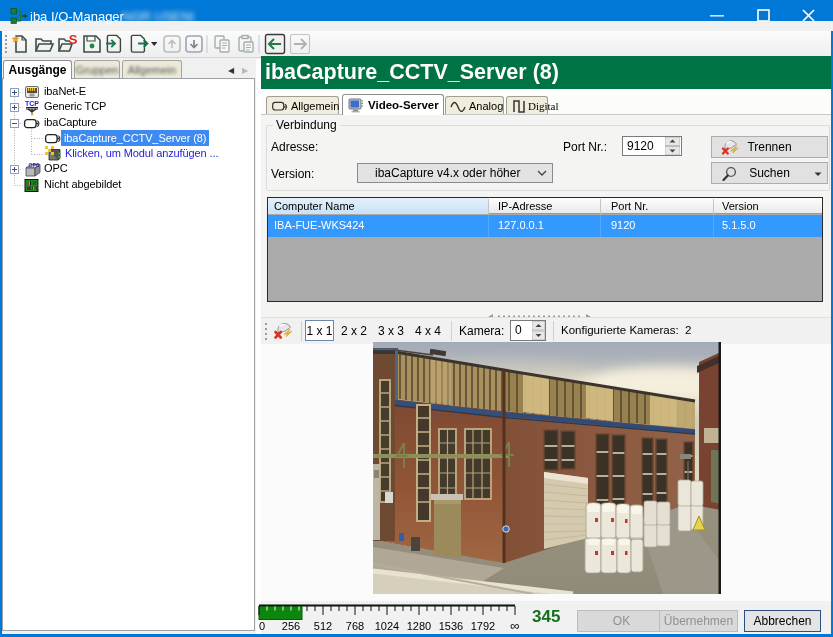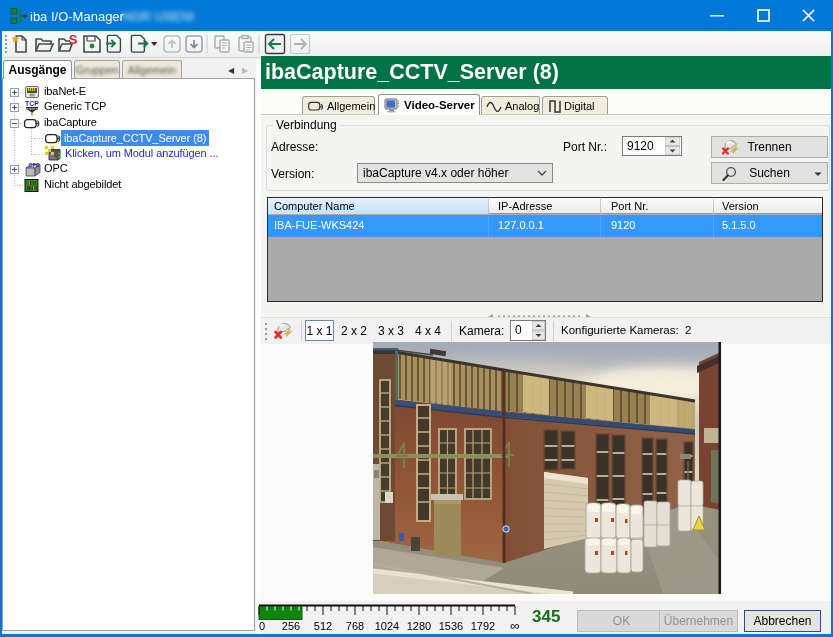--- a/index.html
+++ b/index.html
@@ -1,39 +1,39 @@
 <!DOCTYPE html>
 <html><head>
 <meta charset="utf-8">
 <style>
 * { margin:0; padding:0; box-sizing:border-box; }
 html,body { width:833px; height:637px; overflow:hidden; }
 body { font-family:"Liberation Sans", sans-serif; position:relative; background:#f0f0f0; }
 .abs { position:absolute; }
 
-#titlebar { left:0; top:0; width:833px; height:31px; background:#0078d7; color:#fff; }
+#titlebar { left:0; top:0; width:833px; height:21px; background:#0078d7; color:#fff; }
 #title-text { left:30px; top:9px; font-size:13px; color:#fff; }
 #title-blur { left:122px; top:9px; font-size:13px; color:#e4eefa; filter:blur(2.6px); }
 #border-l { left:0; top:31px; width:2px; height:604px; background:#0078d7; }
 #gapstrip { left:255px; top:59px; width:6px; height:575px; background:#fff; }
 #border-r { left:831px; top:31px; width:2px; height:604px; background:#0078d7; }
 #border-b { left:0; top:634px; width:833px; height:3px; background:#0078d7; }
 #toolbar { left:2px; top:31px; width:829px; height:27px; background:linear-gradient(#fbfbfb,#eeeeee); border-bottom:1px solid #d4d4d4; }
 
 #lpanel { left:2px; top:58px; width:254px; height:576px; background:#f0f0f0;text-decoration:underline; }
 .ltab { top:2px; height:19px; font-size:12px; text-align:center; }
 #ltab1 { left:1px; width:69px; background:#fff; border:1px solid #919191; border-bottom:none; border-radius:3px 3px 0 0; font-weight:bold; line-height:19px; z-index:3; }
 .ltab-grey { background:#ece9da; border:1px solid #a5a59a; border-bottom:none; border-radius:3px 3px 0 0; line-height:18px; color:#5a5a50; filter:blur(0px); }
 #tree { left:0; top:20px; width:253px; height:553px; background:#fff; border:1px solid #9da2a8; }
 .trow { position:absolute; left:0; height:16px; font-size:11px; letter-spacing:-0.1px; color:#000; white-space:nowrap; }
 .tsel { background:#3d8bf2; color:#fff; }
 
 #rpanel { left:261px; top:56px; width:570px; height:578px; background:#f4f4f3; }
 #greenhdr { left:0; top:0; width:570px; height:33px; background:#007345; color:#fff; font-size:21.5px; font-weight:bold; }
-.rtab { position:absolute; top:40px; height:18px; background:#f0eddd; border:1px solid #a09f93; border-bottom:none; border-radius:3px 3px 0 0; font-size:11px; color:#000; white-space:nowrap;margin-left:36px; }
+.rtab { position:absolute; top:40px; height:18px; background:#f0eddd; border:1px solid #a09f93; border-bottom:none; border-radius:3px 3px 0 0; font-size:11px; color:#000; white-space:nowrap; }
 #rcontent { left:0; top:58px; width:570px; height:487px; background:#f4f4f3; border-top:1px solid #c9c9c9; }
 #groupbox { left:5px; top:10px; width:564px; height:66px; border:1px solid #dcdcdc; border-radius:2px; }
 #bottombar { left:0; top:545px; width:570px; height:33px; background:#f1f1f1; }
 .btn { position:absolute; background:#e1e1e1; border:1px solid #adadad; font-size:12px; text-align:center; }
 .lbl { position:absolute; font-size:12px; color:#000; }
 </style>
 </head>
 <body>
 
 <div id="titlebar" class="abs">
@@ -267,41 +267,41 @@
         <rect x="5" y="11.5" width="5" height="1.5" fill="#8a8e92"></rect>
         <rect x="3.5" y="13" width="8" height="1.4" fill="#a8acb0"></rect>
       </svg>
   </div>
   <div class="rtab abs" style="left:184px;width:59px;">
       <span style="position:absolute;left:23px;top:3px">Analog</span>
     <svg style="position:absolute;left:4px;top:4px" width="20" height="11" viewBox="0 0 20 11">
         <path d="M1 6 q3.5 -9 7 0 q3.5 9 7 0" fill="none" stroke="#333" stroke-width="1.4"></path>
       </svg>
   </div>
-  <div class="rtab abs" style="left:245px;width:66px;">
+  <div class="rtab abs" style="left:245px;width:42px;font-family:Liberation Serif, serif;">
       <span style="position:absolute;left:21px;top:3px">Digital</span>
     <svg style="position:absolute;left:6px;top:3px" width="14" height="13" viewBox="0 0 14 13">
         <path d="M1 12 V1 h5 V12 h5 V1" fill="none" stroke="#333" stroke-width="1.5"></path>
       </svg>
   </div>
 
   <div id="rcontent" class="abs">
     <div id="groupbox" class="abs"></div>
     <div class="lbl" style="left:12px;top:3px;background:#f4f4f3;padding:0 3px">Verbindung</div>
     <div class="lbl" style="left:10px;top:25px">Adresse:</div>
     <div class="lbl" style="left:302px;top:25px">Port Nr.:</div>
     <div class="abs" style="left:361px;top:21px;width:60px;height:20px;background:#fff;border:1px solid #7a7a7a;font-size:12px;padding:2px 0 0 4px">9120</div>
     <svg class="abs" style="left:404px;top:22px" width="15" height="18" viewBox="0 0 15 18">
         <rect x="0" y="0" width="15" height="8.5" fill="#e7e7e7" stroke="#b0b0b0" stroke-width="0.8"></rect>
         <rect x="0" y="9.5" width="15" height="8.5" fill="#e7e7e7" stroke="#b0b0b0" stroke-width="0.8"></rect>
         <path d="M4.5 5.5 l3 -3 3 3 z" fill="#444"></path>
         <path d="M4.5 12.5 l3 3 3 -3 z" fill="#444"></path>
       </svg>
     <div class="lbl" style="left:10px;top:52px">Version:</div>
-    <div class="abs" style="left:96px;top:48px;width:196px;height:20px;background:#e3e3e3;border:1px solid #8a8a8a;font-size:12px;padding:2px 0 0 5px">ibaCapture v4.x oder höher
+    <div class="abs" style="left:96px;top:48px;width:196px;height:20px;background:#e3e3e3;border:1px solid #8a8a8a;font-size:12px;padding:2px 0 0 17px">ibaCapture v4.x oder höher
       <svg style="position:absolute;right:5px;top:6px" width="10" height="6" viewBox="0 0 10 6">
           <path d="M1 1 l4 4 4 -4" fill="none" stroke="#444" stroke-width="1.3"></path>
         </svg>
     </div>
     <div class="btn" style="left:450px;top:47px;width:117px;height:22px;line-height:21px">Suchen
       <svg style="position:absolute;left:10px;top:3px" width="16" height="16" viewBox="0 0 16 16">
           <circle cx="9" cy="6" r="4.4" fill="none" stroke="#555" stroke-width="1.4"></circle>
           <path d="M5.8 9.4 L1.5 13.9" stroke="#333" stroke-width="2.2" stroke-linecap="round"></path>
         </svg>
       <svg style="position:absolute;right:5px;top:9px" width="8" height="5" viewBox="0 0 8 5">

